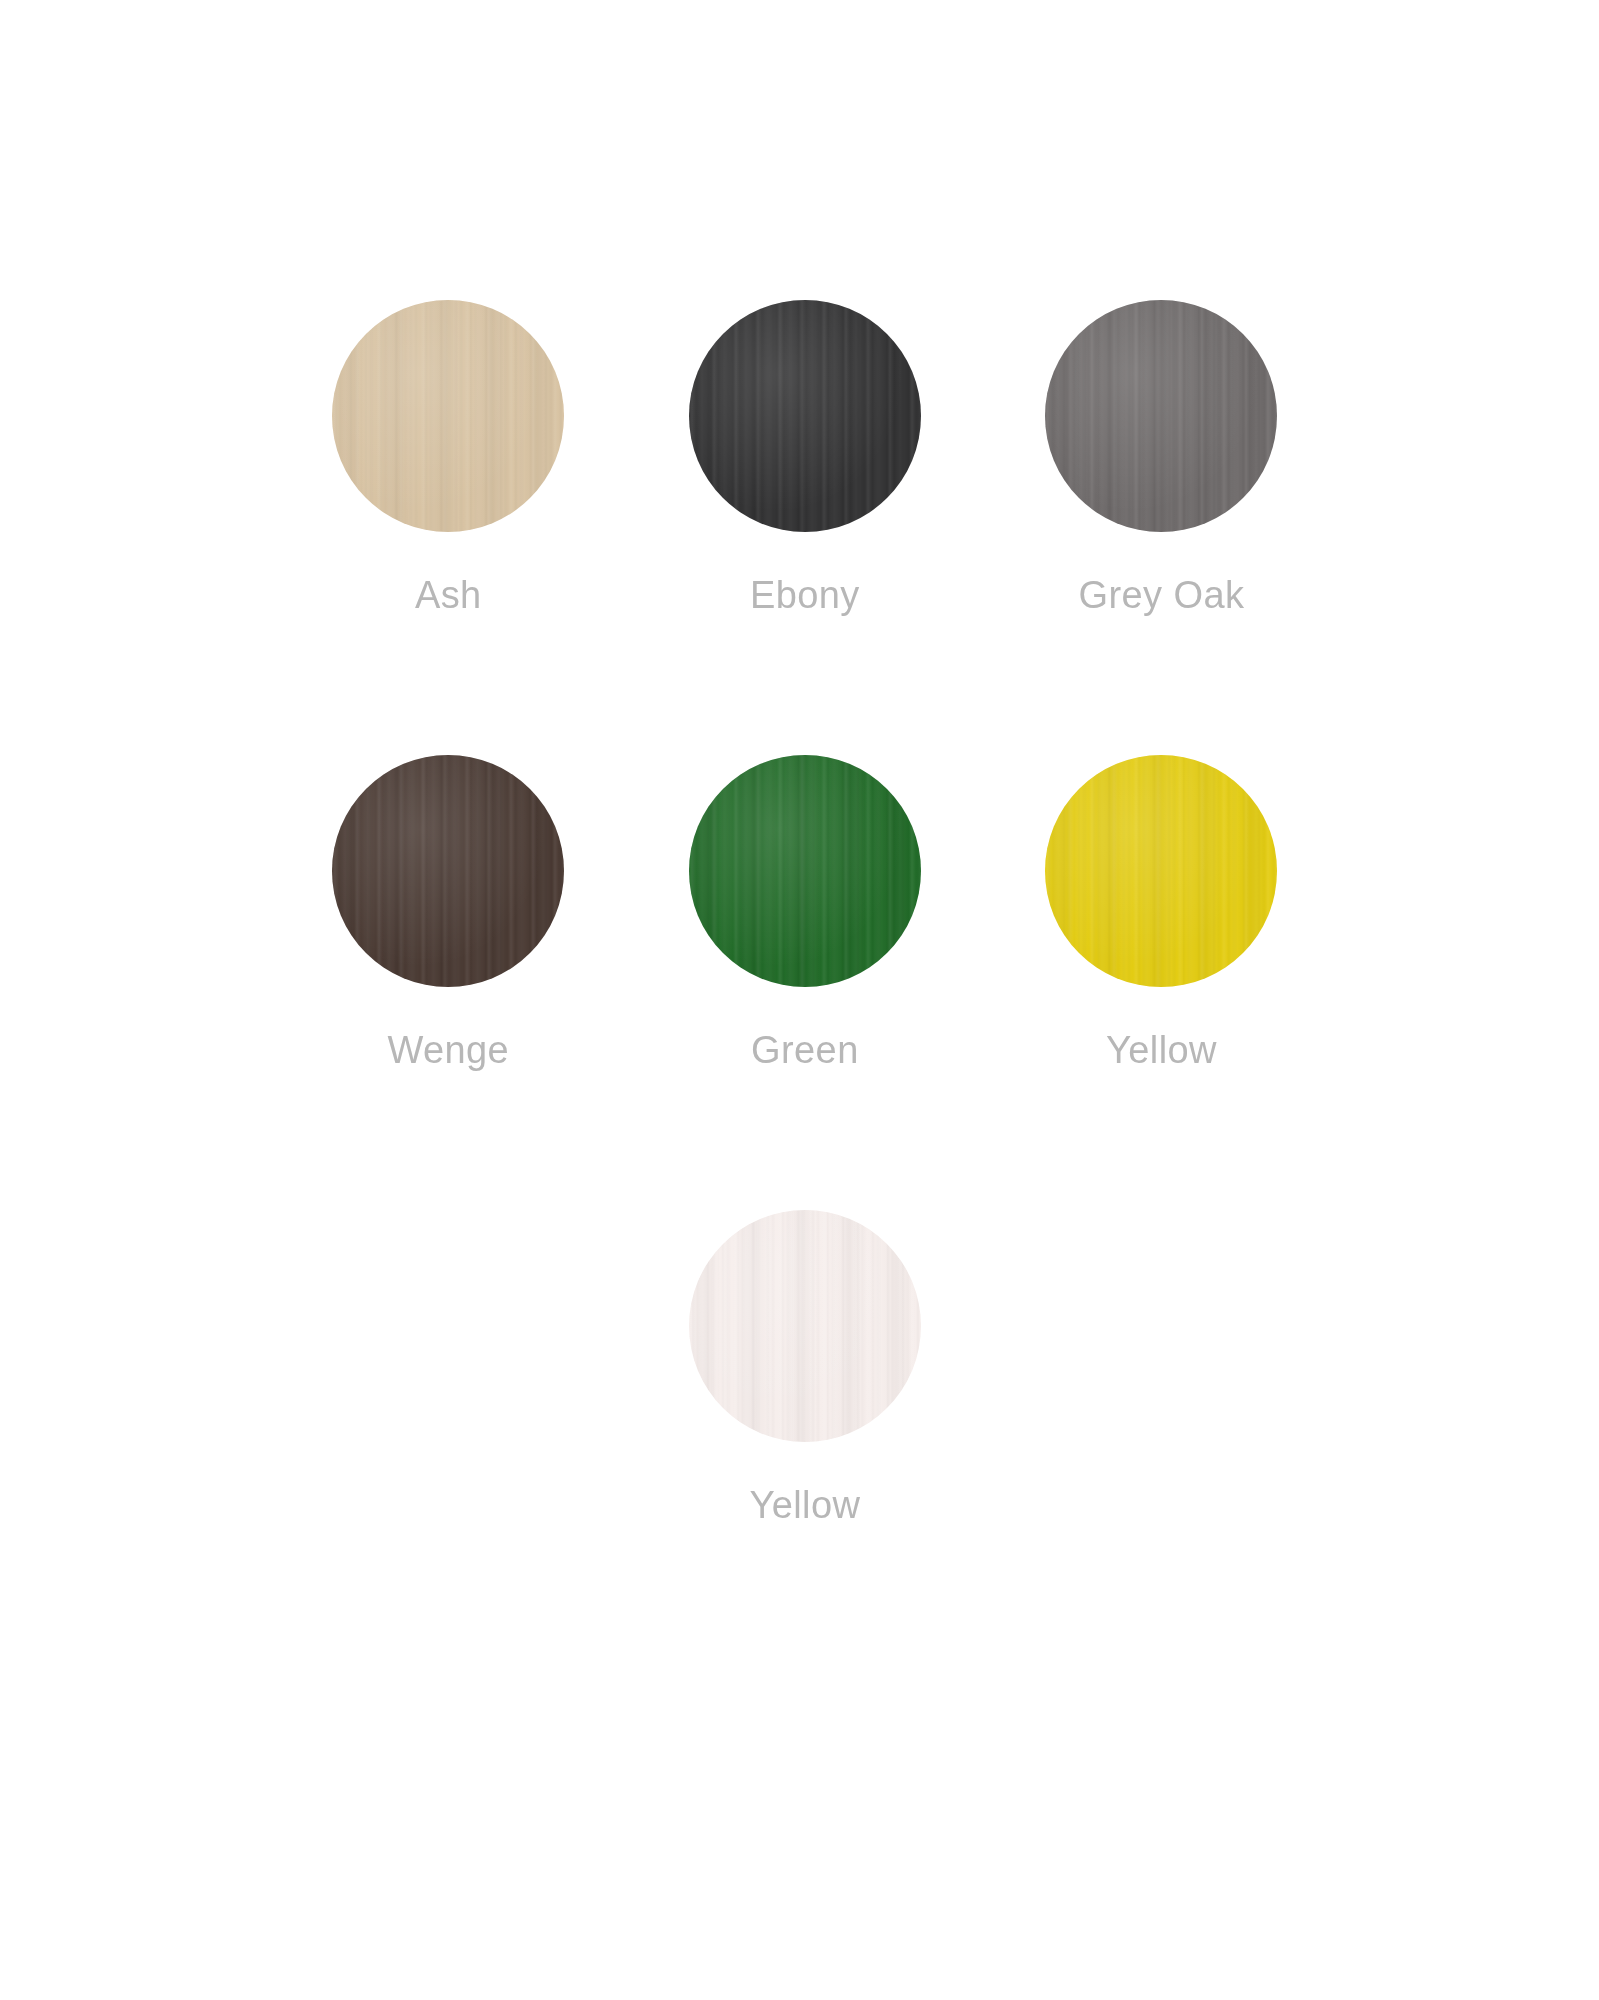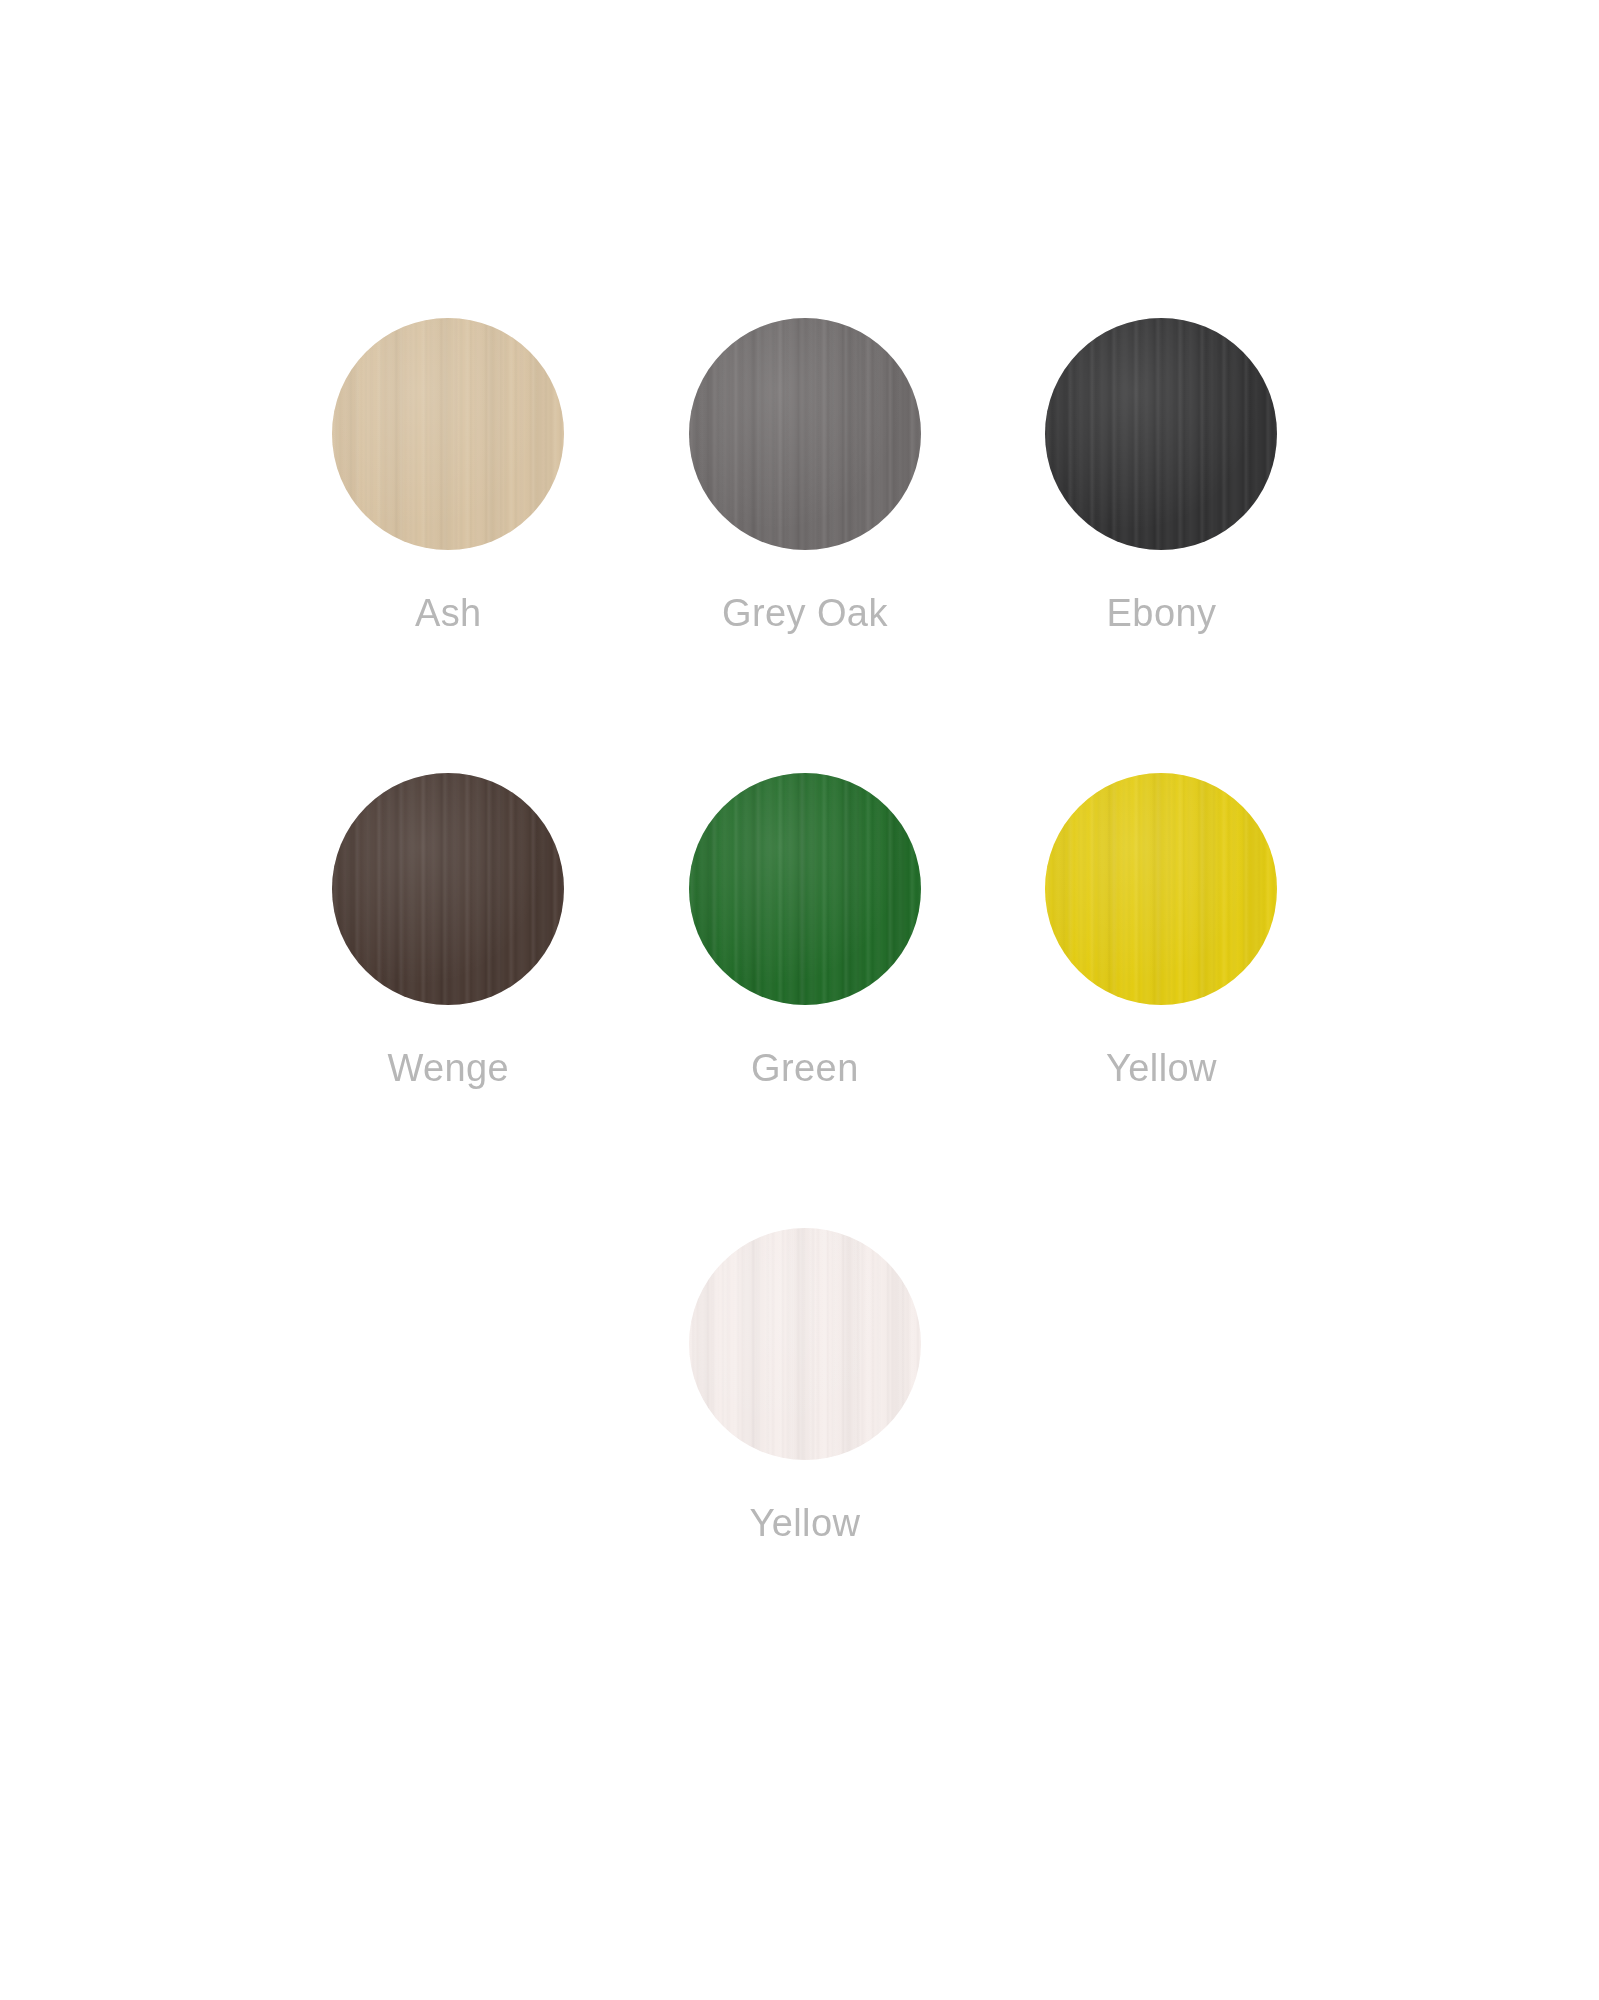--- a/index.html
+++ b/index.html
@@ -12,21 +12,21 @@
     width: 1599px;
     height: 2000px;
     font-family: "Liberation Sans", "DejaVu Sans", sans-serif;
     overflow: hidden;
     position: relative;
   }
 
   .swatch-board {
     position: absolute;
     left: 0;
-    top: 18px;
+    top: 0;
     width: 1599px;
     height: 1672px;
     background: #ffffff;
   }
 
   .swatch-grid {
     position: absolute;
     left: 270px;
     top: 300px;
     width: 1070px;
@@ -124,34 +124,34 @@
   <div class="swatch-grid">
       <div class="swatch-cell">
         <div class="swatch-disc" style="background: rgb(216, 195, 163);">
           <span class="grain" style="opacity: 0.55;"></span>
           <span class="grain-lite"></span>
           <span class="sheen"></span>
         </div>
         <div class="swatch-label">Ash</div>
       </div>
       <div class="swatch-cell">
+        <div class="swatch-disc" style="background: rgb(50, 50, 51);">
+          <span class="grain"></span>
+          <span class="grain-lite"></span>
+          <span class="sheen"></span>
+        </div>
+        <div class="swatch-label">Ebony</div>
+      </div>
+      <div class="swatch-cell">
         <div class="swatch-disc" style="background: rgb(111, 107, 107);">
           <span class="grain"></span>
           <span class="grain-lite"></span>
           <span class="sheen"></span>
         </div>
         <div class="swatch-label">Grey Oak</div>
-      </div>
-      <div class="swatch-cell">
-        <div class="swatch-disc" style="background: rgb(50, 50, 51);">
-          <span class="grain"></span>
-          <span class="grain-lite"></span>
-          <span class="sheen"></span>
-        </div>
-        <div class="swatch-label">Ebony</div>
       </div>
       <div class="swatch-cell">
         <div class="swatch-disc" style="background: rgb(74, 58, 51);">
           <span class="grain"></span>
           <span class="grain-lite"></span>
           <span class="sheen"></span>
         </div>
         <div class="swatch-label">Wenge</div>
       </div>
       <div class="swatch-cell">

